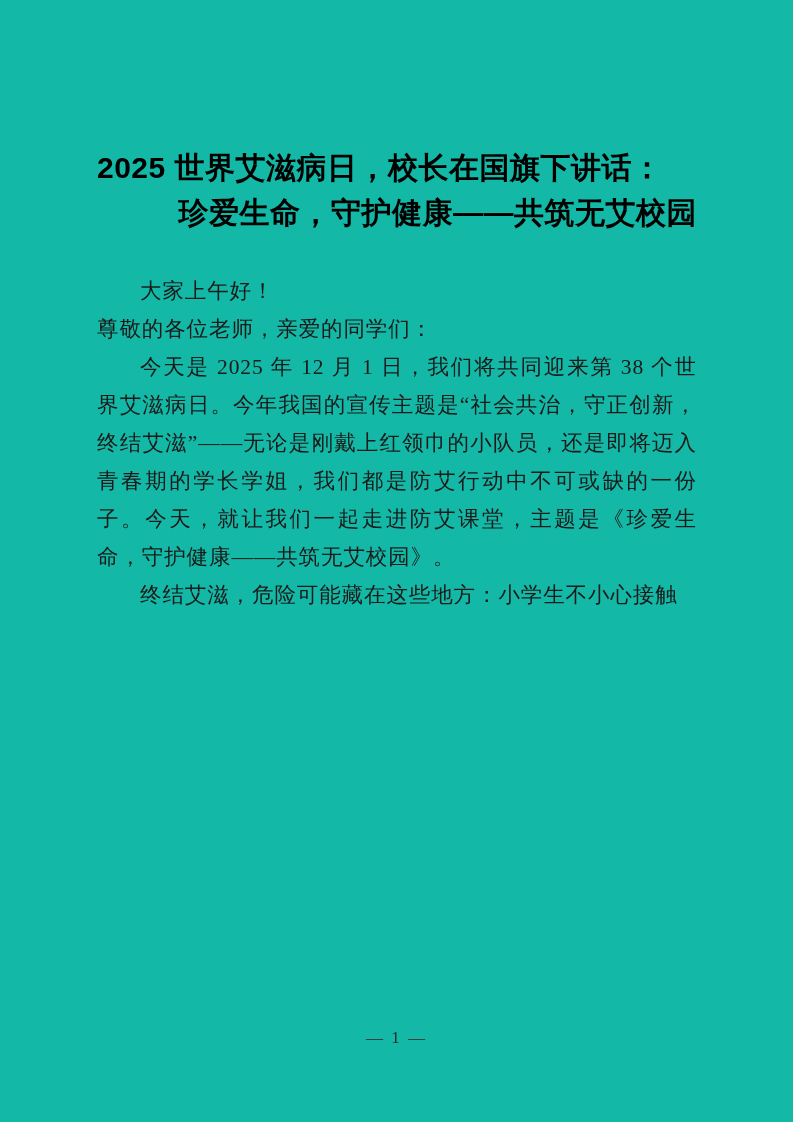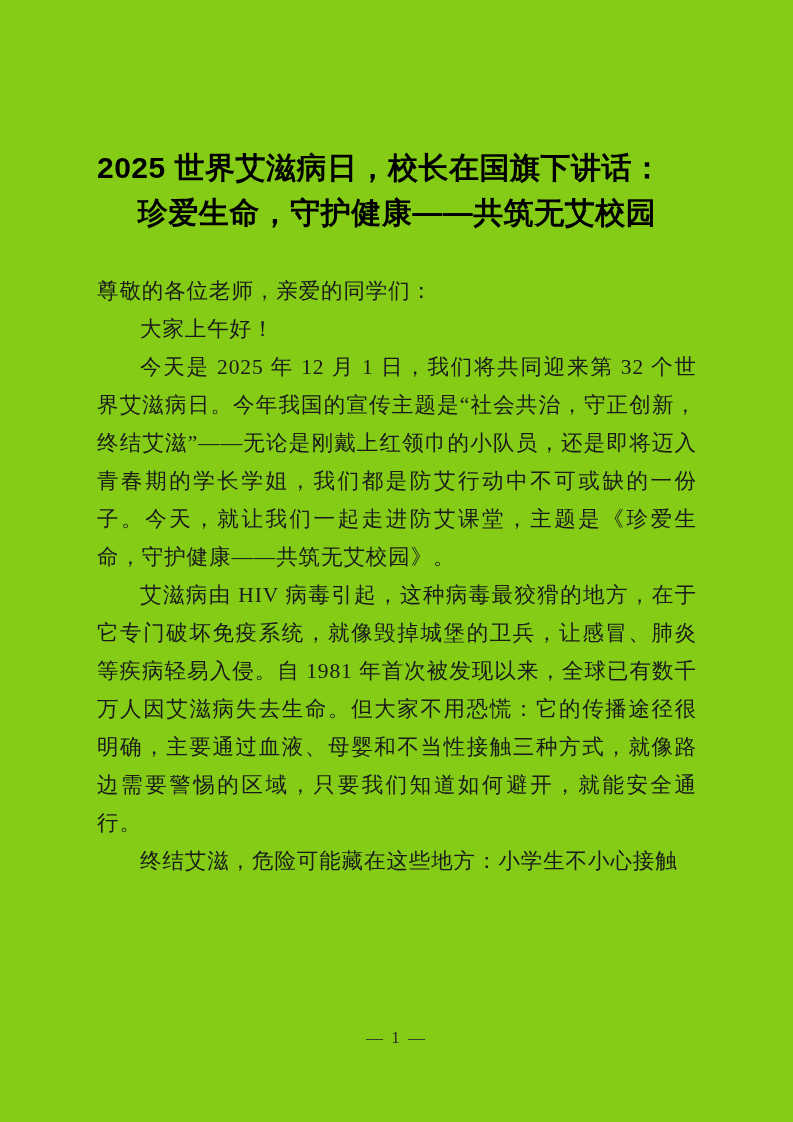--- a/index.html
+++ b/index.html
@@ -11,21 +11,21 @@
   body {
     font-family: "Liberation Serif", "DejaVu Serif", serif;
     color: #000000;
     -webkit-font-smoothing: antialiased;
   }
 
   .page {
     position: relative;
     width: 793px;
     height: 1122px;
-    background: #84cc16;
+    background: #14b8a6;
     overflow: hidden;
     box-sizing: border-box;
   }
 
   
   .doc-title {
     position: absolute;
     left: 97px;
     top: 145px;
     width: 600px;
@@ -37,21 +37,21 @@
     letter-spacing: 0.5px;
     color: #000000;
   }
 
   .doc-title .tline {
     display: block;
     white-space: nowrap;
   }
 
   .doc-title .tline-1 { text-align: left; }
-  .doc-title .tline-2 { text-align: center; }
+  .doc-title .tline-2 { text-align: right; }
 
   
   .body-area {
     position: absolute;
     left: 97px;
     top: 272px;
     width: 600px;
   }
 
   p.para {
@@ -92,22 +92,21 @@
 <body>
 
 <div class="page">
 
   <div class="doc-title">
     <span class="tline tline-1">2025 世界艾滋病日，校长在国旗下讲话：</span>
     <span class="tline tline-2">珍爱生命，守护健康——共筑无艾校园</span>
   </div>
 
   <div class="body-area">
+    <p class="para indent">大家上午好！</p>
     <p class="para noindent">尊敬的各位老师，亲爱的同学们：</p>
-    <p class="para indent">大家上午好！</p>
-    <p class="para indent">今天是 2025 年 12 月 1 日，我们将共同迎来第 32 个世界艾滋病日。今年我国的宣传主题是“社会共治，守正创新，终结艾滋”——无论是刚戴上红领巾的小队员，还是即将迈入青春期的学长学姐，我们都是防艾行动中不可或缺的一份子。今天，就让我们一起走进防艾课堂，主题是《珍爱生命，守护健康——共筑无艾校园》。</p>
-    <p class="para indent">艾滋病由 HIV 病毒引起，这种病毒最狡猾的地方，在于它专门破坏免疫系统，就像毁掉城堡的卫兵，让感冒、肺炎等疾病轻易入侵。自 1981 年首次被发现以来，全球已有数千万人因艾滋病失去生命。但大家不用恐慌：它的传播途径很明确，主要通过血液、母婴和不当性接触三种方式，就像路边需要警惕的区域，只要我们知道如何避开，就能安全通行。</p>
+    <p class="para indent">今天是 2025 年 12 月 1 日，我们将共同迎来第 38 个世界艾滋病日。今年我国的宣传主题是“社会共治，守正创新，终结艾滋”——无论是刚戴上红领巾的小队员，还是即将迈入青春期的学长学姐，我们都是防艾行动中不可或缺的一份子。今天，就让我们一起走进防艾课堂，主题是《珍爱生命，守护健康——共筑无艾校园》。</p>
     <p class="para indent">终结艾滋，危险可能藏在这些地方：小学生不小心接触</p>
   </div>
 
   <div class="footer">— 1 —</div>
 
 </div>
 
 </body></html>

